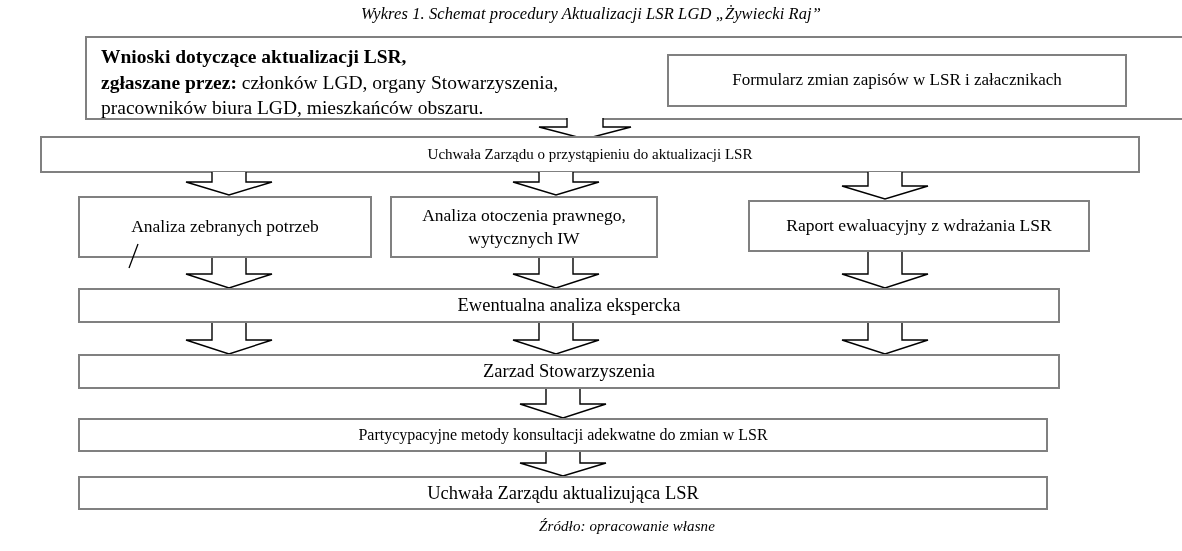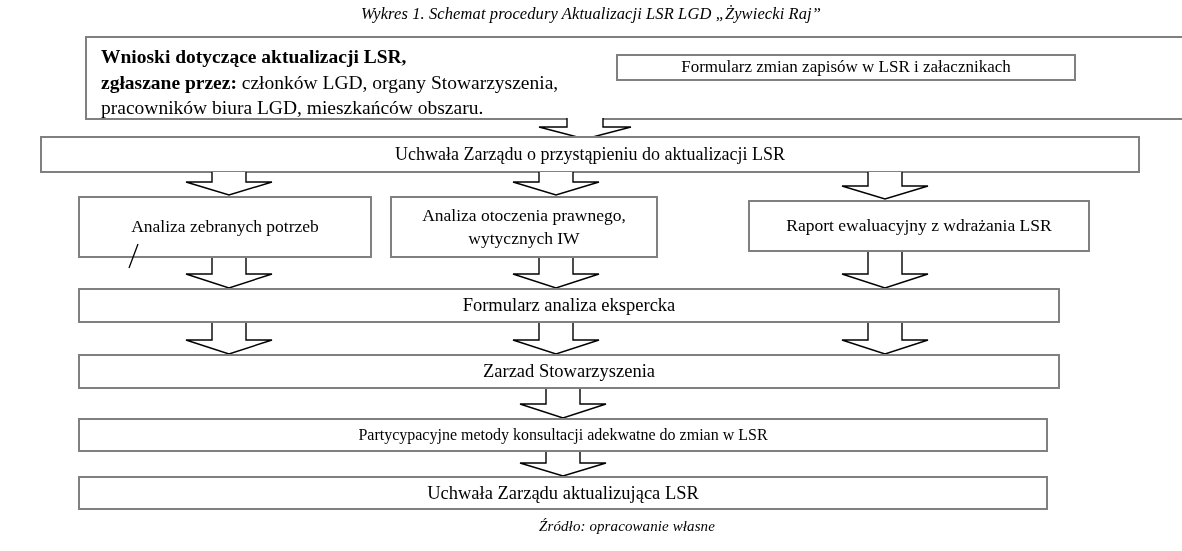--- a/index.html
+++ b/index.html
@@ -62,27 +62,27 @@
     align-items: flex-start;
     padding: 6px 0 0 14px;
     text-align: left;
     font-size: 19.5px;
     margin-left: 45px;
   }
   #box-wnioski .line { text-align: left; }
   #box-wnioski b { font-weight: bold; }
 
   #box-formularz {
-    left: 616px; top: 54px; width: 460px; height: 27px;
+    left: 667px; top: 54px; width: 460px; height: 53px;
     font-size: 17px;
   }
 
   #box-uchwala-przystapienie {
     left: 40px;  top: 136px; width: 1100px; height: 37px;
-    font-size: 18px;
+    font-size: 15px;
   }
 
   #box-analiza-potrzeb {
     left: 78px;  top: 196px; width: 294px; height: 62px;
     font-size: 17.5px;
   }
   #box-analiza-otoczenia {
     left: 390px; top: 196px; width: 268px; height: 62px;
     font-size: 17.5px;
   }
@@ -201,21 +201,21 @@
       <path d="M27 0 L27 16 L1 16 L44 30 L87 16 L61 16 L61 0" fill="#ffffff" stroke="#000000" stroke-width="1.4" stroke-linejoin="miter"></path>
     </svg>
   </div>
   <div class="arrow" style="left:841px; top:252px;">
     <svg width="88" height="37" viewBox="0 0 88 37">
       <path d="M27 0 L27 22 L1 22 L44 36 L87 22 L61 22 L61 0" fill="#ffffff" stroke="#000000" stroke-width="1.4" stroke-linejoin="miter"></path>
     </svg>
   </div>
 
   <div class="box" id="box-ekspercka">
-    <span class="line">Formularz analiza ekspercka</span>
+    <span class="line">Ewentualna analiza ekspercka</span>
   </div>
 
   <div class="arrow" style="left:185px; top:323px;">
     <svg width="88" height="32" viewBox="0 0 88 32">
       <path d="M27 0 L27 17 L1 17 L44 31 L87 17 L61 17 L61 0" fill="#ffffff" stroke="#000000" stroke-width="1.4" stroke-linejoin="miter"></path>
     </svg>
   </div>
   <div class="arrow" style="left:512px; top:323px;">
     <svg width="88" height="32" viewBox="0 0 88 32">
       <path d="M27 0 L27 17 L1 17 L44 31 L87 17 L61 17 L61 0" fill="#ffffff" stroke="#000000" stroke-width="1.4" stroke-linejoin="miter"></path>

